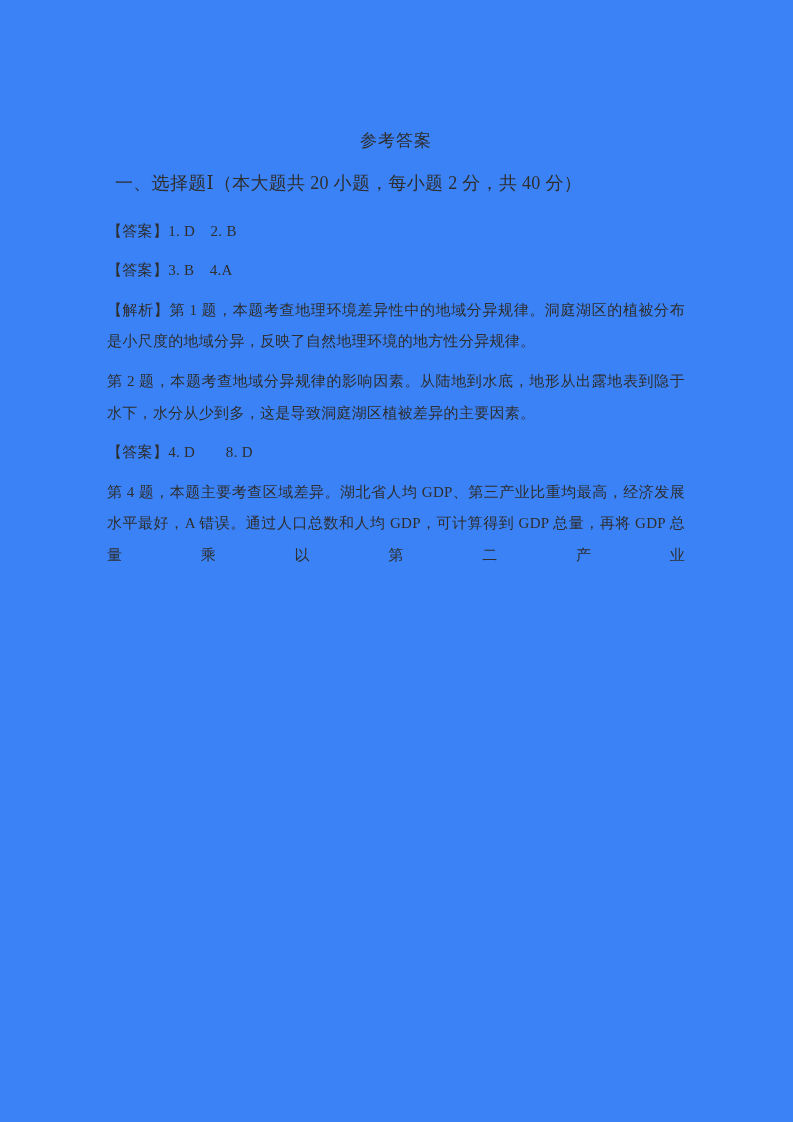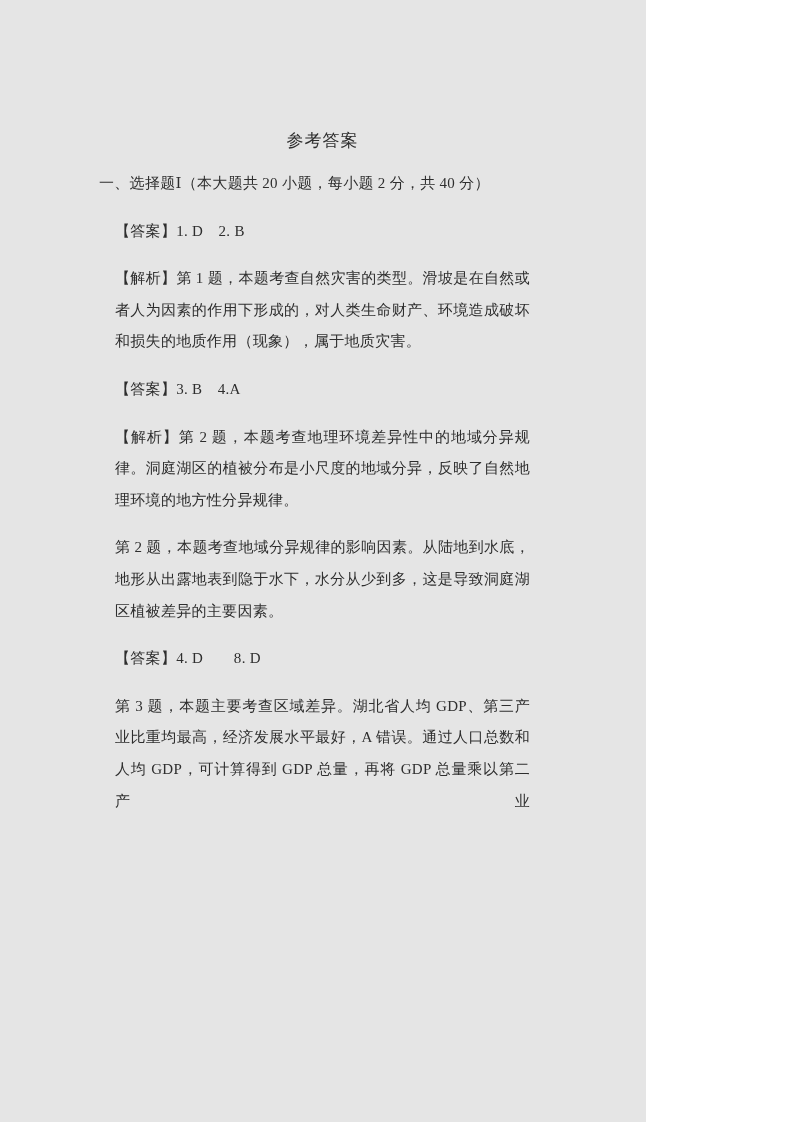--- a/index.html
+++ b/index.html
@@ -2,75 +2,74 @@
 <html><head>
 <meta charset="utf-8">
 <style>
   html, body {
     margin: 0;
     padding: 0;
     background: #ffffff;
   }
   .doc-page {
     position: relative;
-    width: 646px;
+    width: 793px;
     height: 1122px;
-    background: #e5e5e5;
+    background: #3b82f6;
     box-sizing: border-box;
     padding: 130px 100px 0 99px;
     font-family: "Liberation Serif", "DejaVu Serif", serif;
     color: #2e2e2e;
     overflow: hidden;
   }
   .doc-title {
     font-size: 17px;
     font-weight: 400;
     text-align: center;
     margin: 0 0 16px 0;
     line-height: 22px;
     letter-spacing: 1px;
   }
   .doc-heading {
-    font-size: 15px;
+    font-size: 18px;
     line-height: 31.6px;
-    margin: 0;
+    margin: 16px;
     letter-spacing: 0.3px;
   }
   .doc-par {
     font-size: 15px;
     line-height: 31.6px;
-    margin: 16px;
+    margin: 8px;
     text-align: justify;
     letter-spacing: 0.3px;
   }
   .doc-par.cont {
     text-align-last: justify;
   }
 </style>
 </head>
 <body>
 
 <div class="doc-page">
 
   <h1 class="doc-title">参考答案</h1>
 
   <p class="doc-heading">一、选择题Ⅰ（本大题共 20 小题，每小题 2 分，共 40 分）</p>
 
   <p class="doc-par">【答案】1. D　2. B</p>
 
-  <p class="doc-par">【解析】第 1 题，本题考查自然灾害的类型。滑坡是在自然或者人为因素的作用下形成的，对人类生命财产、环境造成破坏和损失的地质作用（现象），属于地质灾害。</p>
 
 
   <p class="doc-par">【答案】3. B　4.A</p>
 
-  <p class="doc-par">【解析】第 2 题，本题考查地理环境差异性中的地域分异规律。洞庭湖区的植被分布是小尺度的地域分异，反映了自然地理环境的地方性分异规律。</p>
+  <p class="doc-par">【解析】第 1 题，本题考查地理环境差异性中的地域分异规律。洞庭湖区的植被分布是小尺度的地域分异，反映了自然地理环境的地方性分异规律。</p>
 
   <p class="doc-par">第 2 题，本题考查地域分异规律的影响因素。从陆地到水底，地形从出露地表到隐于水下，水分从少到多，这是导致洞庭湖区植被差异的主要因素。</p>
 
 
 
 
   <p class="doc-par">【答案】4. D　　8. D</p>
 
 
-  <p class="doc-par cont">第 3 题，本题主要考查区域差异。湖北省人均 GDP、第三产业比重均最高，经济发展水平最好，A 错误。通过人口总数和人均 GDP，可计算得到 GDP 总量，再将 GDP 总量乘以第二产业</p>
+  <p class="doc-par cont">第 4 题，本题主要考查区域差异。湖北省人均 GDP、第三产业比重均最高，经济发展水平最好，A 错误。通过人口总数和人均 GDP，可计算得到 GDP 总量，再将 GDP 总量乘以第二产业</p>
 
 </div>
 
 </body></html>

